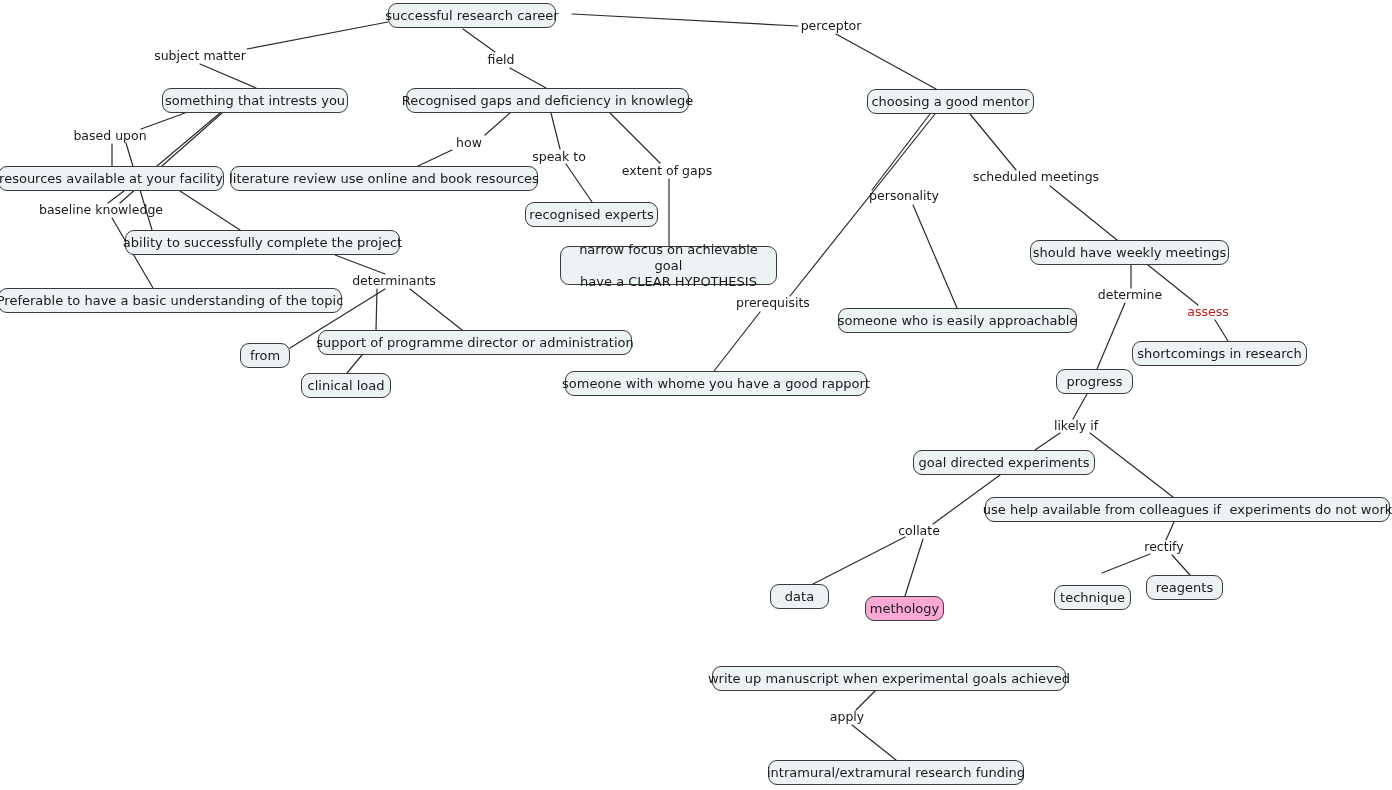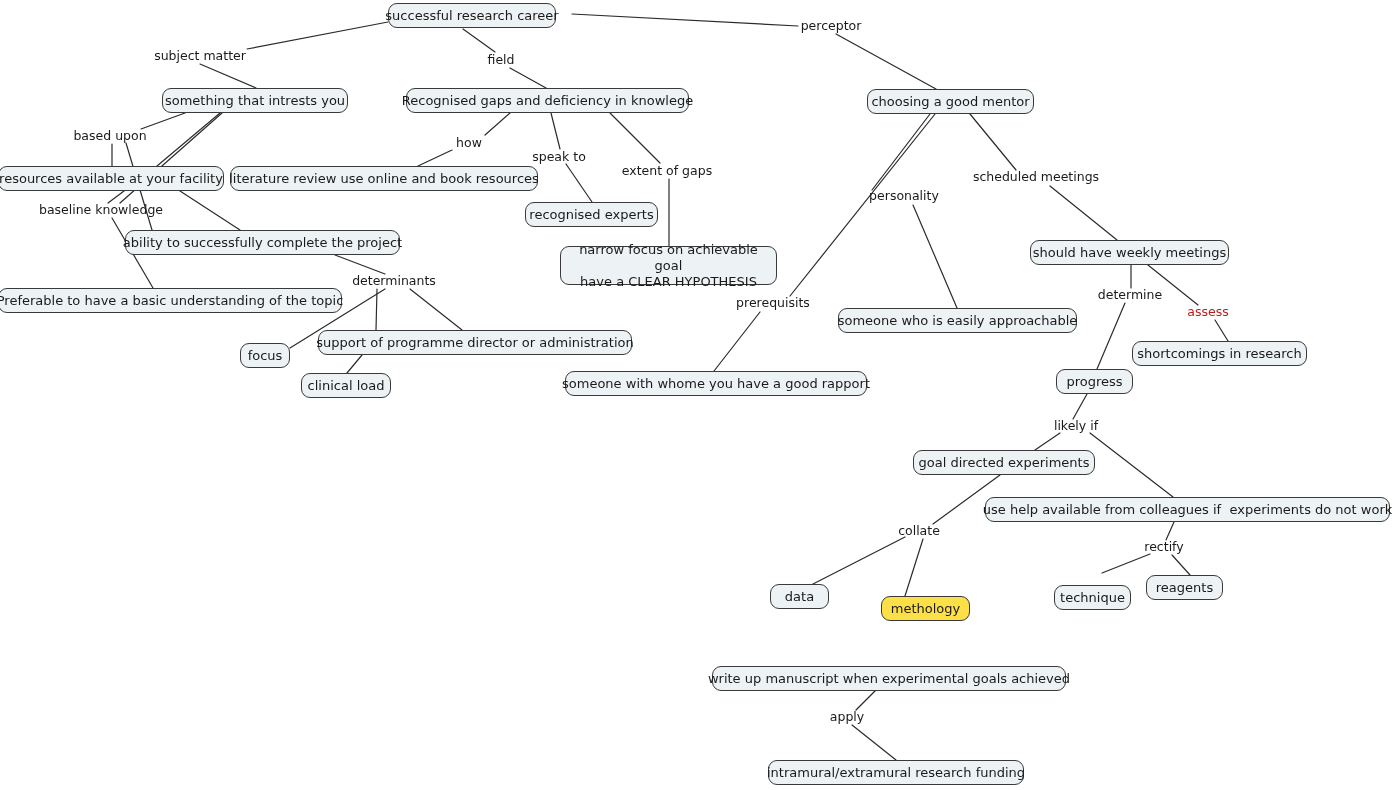--- a/index.html
+++ b/index.html
@@ -113,34 +113,34 @@
       <div class="node" style="left: 162px; top: 88px; width: 186px; height: 25px; background: rgb(237, 243, 245); border-color: rgb(58, 58, 58); color: rgb(26, 26, 26);">something that intrests you</div>
       <div class="node" style="left: 406px; top: 88px; width: 283px; height: 25px; background: rgb(237, 243, 245); border-color: rgb(58, 58, 58); color: rgb(26, 26, 26);">Recognised gaps and deficiency in knowlege</div>
       <div class="node" style="left: 867px; top: 89px; width: 167px; height: 25px; background: rgb(237, 243, 245); border-color: rgb(58, 58, 58); color: rgb(26, 26, 26);">choosing a good mentor</div>
       <div class="node" style="left: -2px; top: 166px; width: 226px; height: 25px; background: rgb(237, 243, 245); border-color: rgb(58, 58, 58); color: rgb(26, 26, 26);">resources available at your facility</div>
       <div class="node" style="left: 230px; top: 166px; width: 308px; height: 25px; background: rgb(237, 243, 245); border-color: rgb(58, 58, 58); color: rgb(26, 26, 26);">literature review use online and book resources</div>
       <div class="node" style="left: 525px; top: 202px; width: 133px; height: 25px; background: rgb(237, 243, 245); border-color: rgb(58, 58, 58); color: rgb(26, 26, 26);">recognised experts</div>
       <div class="node multiline" style="left: 560px; top: 246px; width: 217px; height: 39px; background: rgb(237, 243, 245); border-color: rgb(58, 58, 58); color: rgb(26, 26, 26);">narrow focus on achievable goal
 have a CLEAR HYPOTHESIS</div>
       <div class="node" style="left: 125px; top: 230px; width: 275px; height: 25px; background: rgb(237, 243, 245); border-color: rgb(58, 58, 58); color: rgb(26, 26, 26);">ability to successfully complete the project</div>
       <div class="node" style="left: -2px; top: 288px; width: 344px; height: 25px; background: rgb(237, 243, 245); border-color: rgb(58, 58, 58); color: rgb(26, 26, 26);">Preferable to have a basic understanding of the topic</div>
-      <div class="node" style="left: 240px; top: 343px; width: 50px; height: 25px; background: rgb(237, 243, 245); border-color: rgb(58, 58, 58); color: rgb(26, 26, 26);">focus</div>
+      <div class="node" style="left: 240px; top: 343px; width: 50px; height: 25px; background: rgb(237, 243, 245); border-color: rgb(58, 58, 58); color: rgb(26, 26, 26);">from</div>
       <div class="node" style="left: 318px; top: 330px; width: 314px; height: 25px; background: rgb(237, 243, 245); border-color: rgb(58, 58, 58); color: rgb(26, 26, 26);">support of programme director or administration</div>
       <div class="node" style="left: 301px; top: 373px; width: 90px; height: 25px; background: rgb(237, 243, 245); border-color: rgb(58, 58, 58); color: rgb(26, 26, 26);">clinical load</div>
       <div class="node" style="left: 565px; top: 371px; width: 302px; height: 25px; background: rgb(237, 243, 245); border-color: rgb(58, 58, 58); color: rgb(26, 26, 26);">someone with whome you have a good rapport</div>
       <div class="node" style="left: 838px; top: 308px; width: 239px; height: 25px; background: rgb(237, 243, 245); border-color: rgb(58, 58, 58); color: rgb(26, 26, 26);">someone who is easily approachable</div>
       <div class="node" style="left: 1030px; top: 240px; width: 199px; height: 25px; background: rgb(237, 243, 245); border-color: rgb(58, 58, 58); color: rgb(26, 26, 26);">should have weekly meetings</div>
       <div class="node" style="left: 1132px; top: 341px; width: 175px; height: 25px; background: rgb(237, 243, 245); border-color: rgb(58, 58, 58); color: rgb(26, 26, 26);">shortcomings in research</div>
       <div class="node" style="left: 1056px; top: 369px; width: 77px; height: 25px; background: rgb(237, 243, 245); border-color: rgb(58, 58, 58); color: rgb(26, 26, 26);">progress</div>
       <div class="node" style="left: 913px; top: 450px; width: 182px; height: 25px; background: rgb(237, 243, 245); border-color: rgb(58, 58, 58); color: rgb(26, 26, 26);">goal directed experiments</div>
       <div class="node" style="left: 985px; top: 497px; width: 405px; height: 25px; background: rgb(237, 243, 245); border-color: rgb(58, 58, 58); color: rgb(26, 26, 26);">use help available from colleagues if  experiments do not work</div>
       <div class="node" style="left: 1054px; top: 573px; width: 77px; height: 25px; background: rgb(237, 243, 245); border-color: rgb(58, 58, 58); color: rgb(26, 26, 26); margin-top: 12px;">technique</div>
       <div class="node" style="left: 1146px; top: 575px; width: 77px; height: 25px; background: rgb(237, 243, 245); border-color: rgb(58, 58, 58); color: rgb(26, 26, 26);">reagents</div>
       <div class="node" style="left: 770px; top: 584px; width: 59px; height: 25px; background: rgb(237, 243, 245); border-color: rgb(58, 58, 58); color: rgb(26, 26, 26);">data</div>
-      <div class="node" style="left: 865px; top: 596px; width: 89px; height: 25px; background: #fde047; border-color: rgb(58, 58, 58); color: rgb(26, 26, 26); margin-left: 16px;">methology</div>
+      <div class="node" style="left: 865px; top: 596px; width: 79px; height: 25px; background: #f9a8d4; border-color: rgb(58, 58, 58); color: rgb(26, 26, 26);">methology</div>
       <div class="node" style="left: 712px; top: 666px; width: 354px; height: 25px; background: rgb(237, 243, 245); border-color: rgb(58, 58, 58); color: rgb(26, 26, 26);">write up manuscript when experimental goals achieved</div>
       <div class="node" style="left: 768px; top: 760px; width: 256px; height: 25px; background: rgb(237, 243, 245); border-color: rgb(58, 58, 58); color: rgb(26, 26, 26);">intramural/extramural research funding</div>
     </div>
   <div id="label-layer">
       <div class="link-label" style="left: 200px; top: 56px; color: rgb(26, 26, 26);">subject matter</div>
       <div class="link-label" style="left: 501px; top: 60px; color: rgb(26, 26, 26);">field</div>
       <div class="link-label" style="left: 831px; top: 26px; color: rgb(26, 26, 26);">perceptor</div>
       <div class="link-label" style="left: 110px; top: 136px; color: rgb(26, 26, 26);">based upon</div>
       <div class="link-label" style="left: 469px; top: 143px; color: rgb(26, 26, 26);">how</div>
       <div class="link-label" style="left: 559px; top: 157px; color: rgb(26, 26, 26);">speak to</div>

